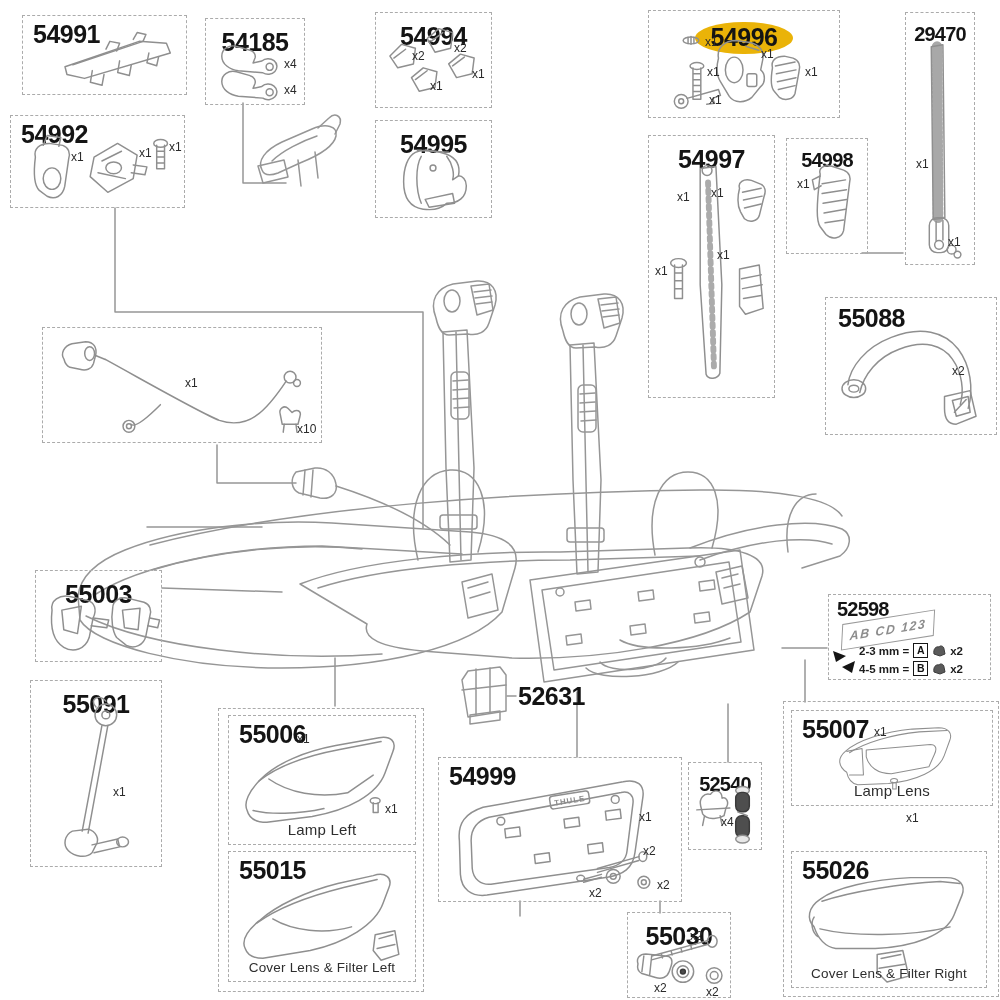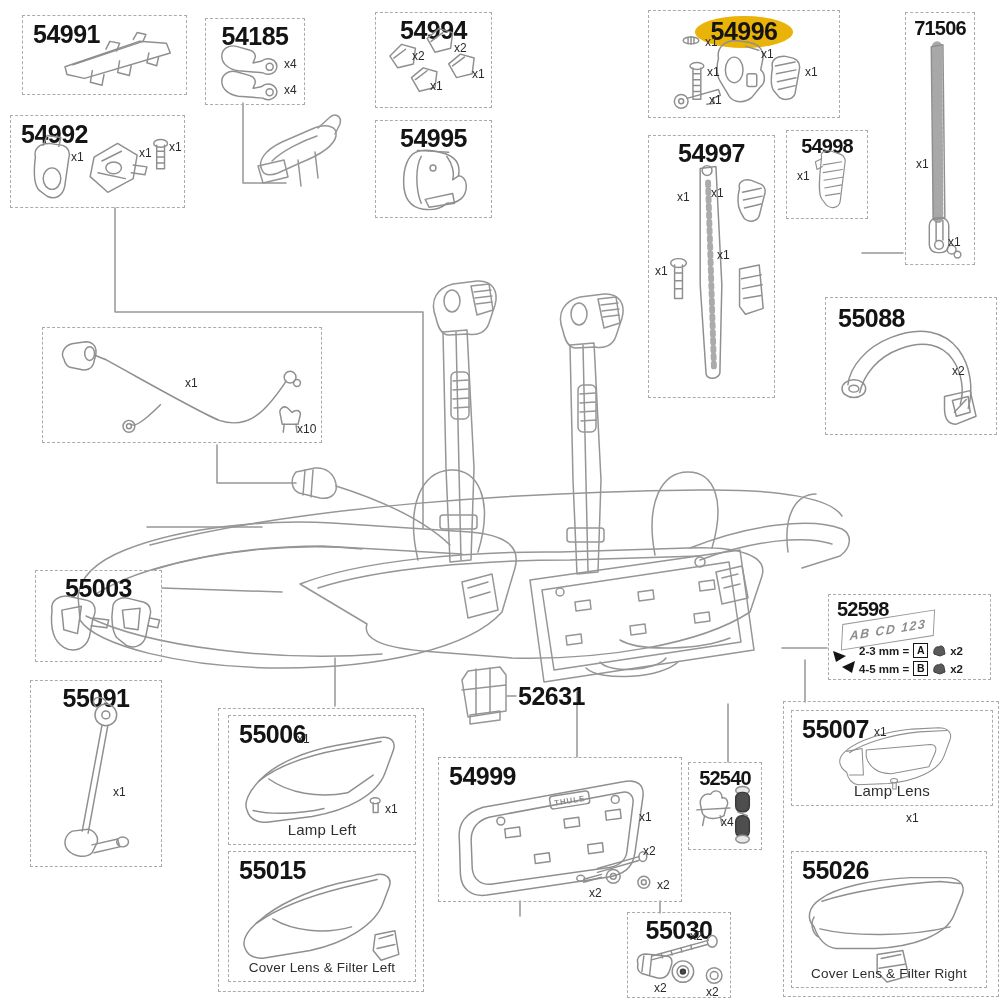--- a/index.html
+++ b/index.html
@@ -5,21 +5,21 @@
   html,body{margin:0;padding:0;background:#fff;}
   #stage{position:relative;width:1000px;height:1000px;background:#fff;overflow:hidden;
          font-family:"Liberation Sans",sans-serif;}
   #main-art{position:absolute;left:0;top:0;z-index:0;}
   #main-art path,#main-art rect,#main-art ellipse,#main-art circle,#main-art polyline{
      fill:none;stroke:#969696;stroke-width:1.5;stroke-linecap:round;stroke-linejoin:round;}
   #main-art .conn{stroke:#c2c2c2;stroke-width:1.3;}
   .pbox{position:absolute;border:1.5px dashed #ababab;box-sizing:border-box;z-index:2;background:transparent;}
   .group-box{position:absolute;border:1.5px dashed #ababab;box-sizing:border-box;z-index:1;}
   .pnum{font-weight:bold;font-size:25px;color:#141414;letter-spacing:-0.5px;line-height:1;}
-  .pnum.ctr{text-align:center;margin-top:5px;}
+  .pnum.ctr{text-align:center;margin-top:11px;}
   .pnum.abs{position:absolute;}
   .pnum.sm{font-size:20px;letter-spacing:-0.8px;}
   .hl{display:inline-block;border-radius:50%;padding:3px 15px 4px 15px;}
   .qty{position:absolute;font-size:12px;color:#2a2a2a;z-index:3;}
   .caption{position:absolute;bottom:6px;left:0;width:100%;text-align:center;font-size:15px;color:#2e2e2e;letter-spacing:0.2px;}
   .caption.smc{font-size:13.5px;}
   svg.art{position:absolute;left:0;top:0;width:100%;height:100%;}
   svg.art path,svg.art rect,svg.art ellipse,svg.art circle,svg.art line{
      fill:none;stroke:#8f8f8f;stroke-width:1.5;stroke-linecap:round;stroke-linejoin:round;}
   svg.art .rib{stroke-width:11;stroke-dasharray:2 2.6;stroke:#a8a8a8;}
@@ -165,21 +165,21 @@
       <path d="M128,56 L148,52 M129,64 L149,60 M130,72 L149,68 M131,80 L148,76"></path>
     </svg>
     <span class="qty" style="left:56px;top:24px">x1</span>
     <span class="qty" style="left:58px;top:54px">x1</span>
     <span class="qty" style="left:60px;top:82px">x1</span>
     <span class="qty" style="left:112px;top:36px">x1</span>
     <span class="qty" style="left:156px;top:54px">x1</span>
   </div>
 
   <div class="pbox" style="left:905px;top:12px;width:70px;height:253px">
-    <div class="pnum ctr sm">71506</div>
+    <div class="pnum ctr sm">29470</div>
     <svg class="art" viewBox="0 0 70 253">
       <path class="rib" d="M32,32 L33,208"></path>
       <path d="M26,32 L38,30 L40,208 L28,210 Z"></path>
       <rect x="24" y="208" width="20" height="36" rx="8"></rect>
       <path d="M31,212 L31,232 M38,211 L38,231"></path>
       <circle cx="34" cy="236" r="4.5"></circle>
       <circle cx="47" cy="241" r="4.5"></circle>
         <circle cx="53" cy="246" r="3.5"></circle>
     </svg>
     <span class="qty" style="left:10px;top:144px">x1</span>
@@ -227,21 +227,21 @@
       <path d="M95,56 L114,52 M96,64 L115,60 M97,72 L114,68"></path>
       <path d="M92,134 L112,130 L116,174 L98,180 L92,172 Z"></path>
       <path d="M94,144 L114,140 M95,154 L115,150 M96,164 L114,161"></path>
     </svg>
     <span class="qty" style="left:28px;top:54px">x1</span>
     <span class="qty" style="left:62px;top:50px">x1</span>
     <span class="qty" style="left:6px;top:128px">x1</span>
     <span class="qty" style="left:68px;top:112px">x1</span>
   </div>
 
-  <div class="pbox" style="left:786px;top:130px;width:82px;height:89px">
+  <div class="pbox" style="left:786px;top:138px;width:82px;height:116px">
     <div class="pnum ctr sm">54998</div>
     <svg class="art" viewBox="0 0 82 113">
       <path d="M34,34 C32,28 38,24 46,26 L58,30 C64,32 66,38 64,44 L58,92 C56,100 46,102 40,96 L34,88 C30,82 30,68 34,34 Z"></path>
       <path d="M36,44 L60,40 M36,54 L61,50 M37,64 L61,60 M38,74 L60,70 M39,84 L58,81"></path>
       <path d="M34,36 L26,40 L28,50 L35,46"></path>
     </svg>
     <span class="qty" style="left:10px;top:38px">x1</span>
   </div>
 
   <div class="pbox" style="left:825px;top:297px;width:172px;height:138px">

